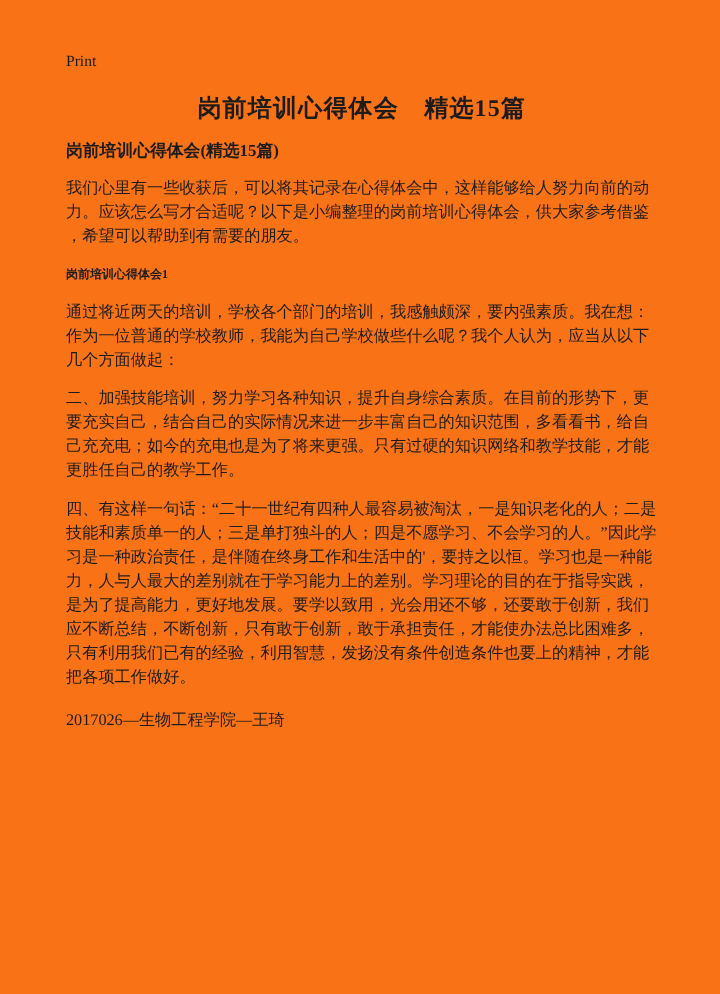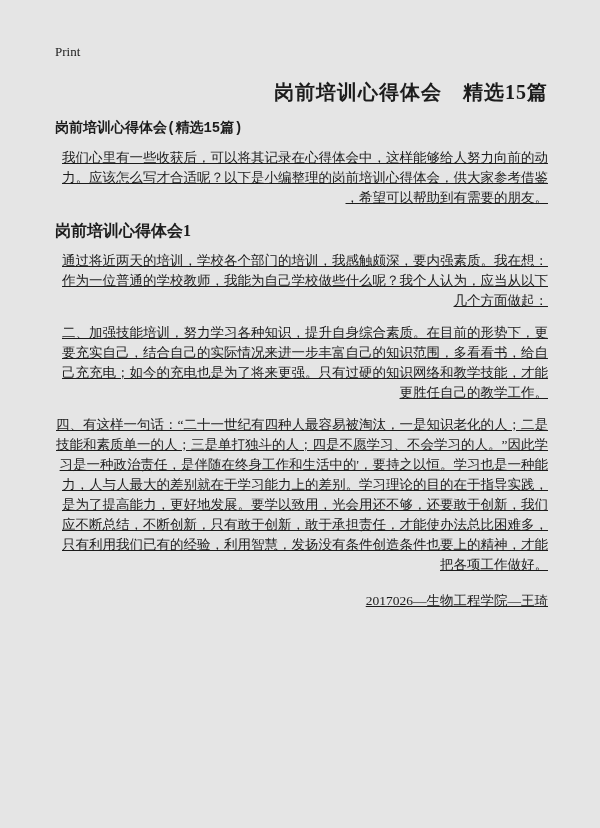--- a/index.html
+++ b/index.html
@@ -12,56 +12,54 @@
     height: 828px;
     overflow: hidden;
     font-family: "Liberation Serif", "DejaVu Serif", serif;
     color: #1c1c1c;
   }
   .page {
     box-sizing: border-box;
     width: 600px;
     height: 828px;
     padding: 42px 52px 0 55px;
-    background: #e5e5e5;
+    background: #f97316;
   }
   .print-link {
     font-size: 13px;
     line-height: 15px;
     margin: 0 0 22px 0;
     color: #1c1c1c;
     cursor: pointer;
     display: inline-block;
   }
   .doc-title {
     font-size: 20px;
     line-height: 23px;
     font-weight: bold;
-    text-align: right;
+    text-align: center;
     margin: 0 0 16px 0;
     letter-spacing: 1px;
   }
   .doc-subtitle {
     font-size: 14px;
     line-height: 16px;
     font-weight: bold;
     margin: 0 0 11px 0;
-    font-family: Liberation Mono, monospace;
   }
   .para {
     font-size: 13.5px;
     line-height: 20px;
     margin: 12px 0 11px 0;
     word-break: break-all;
     line-break: anywhere;
-    text-align: right;
-    text-decoration: underline;
+    text-align: left;
   }
   .section-heading {
-    font-size: 16px;
+    font-size: 10px;
     line-height: 17px;
     font-weight: bold;
     margin: 14px 0 12px 0;
   }
   .signature {
     margin-top: 16px;
   }
 </style>
 </head>
 <body>

